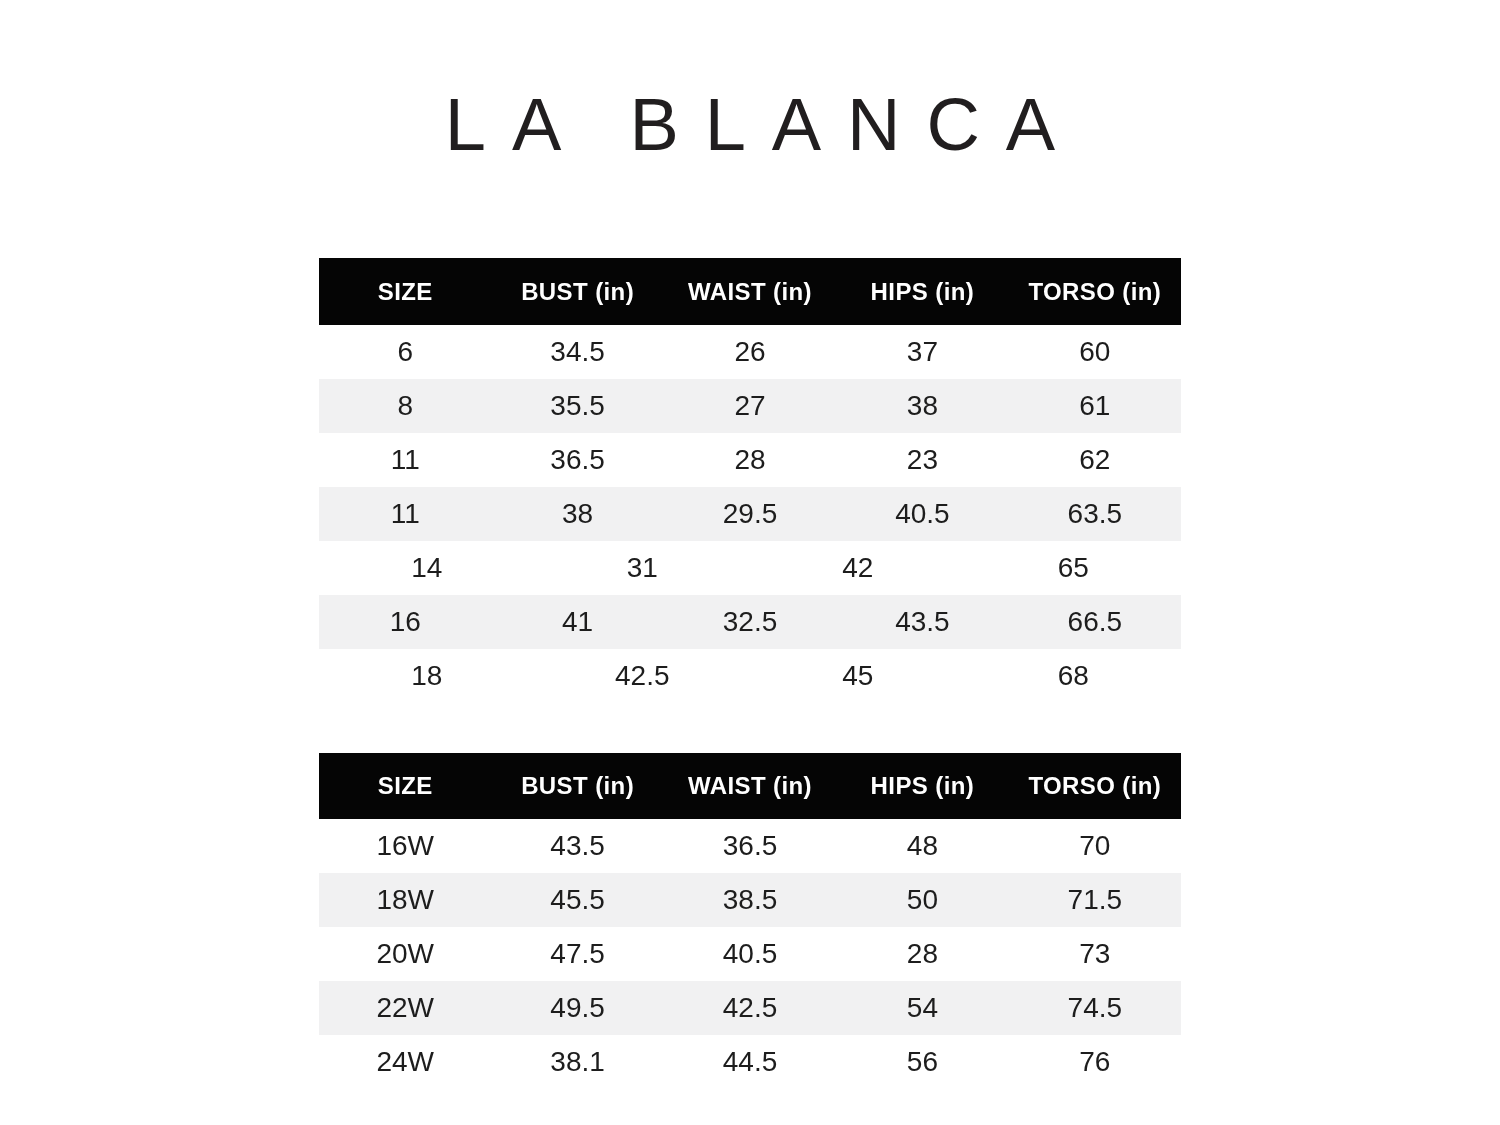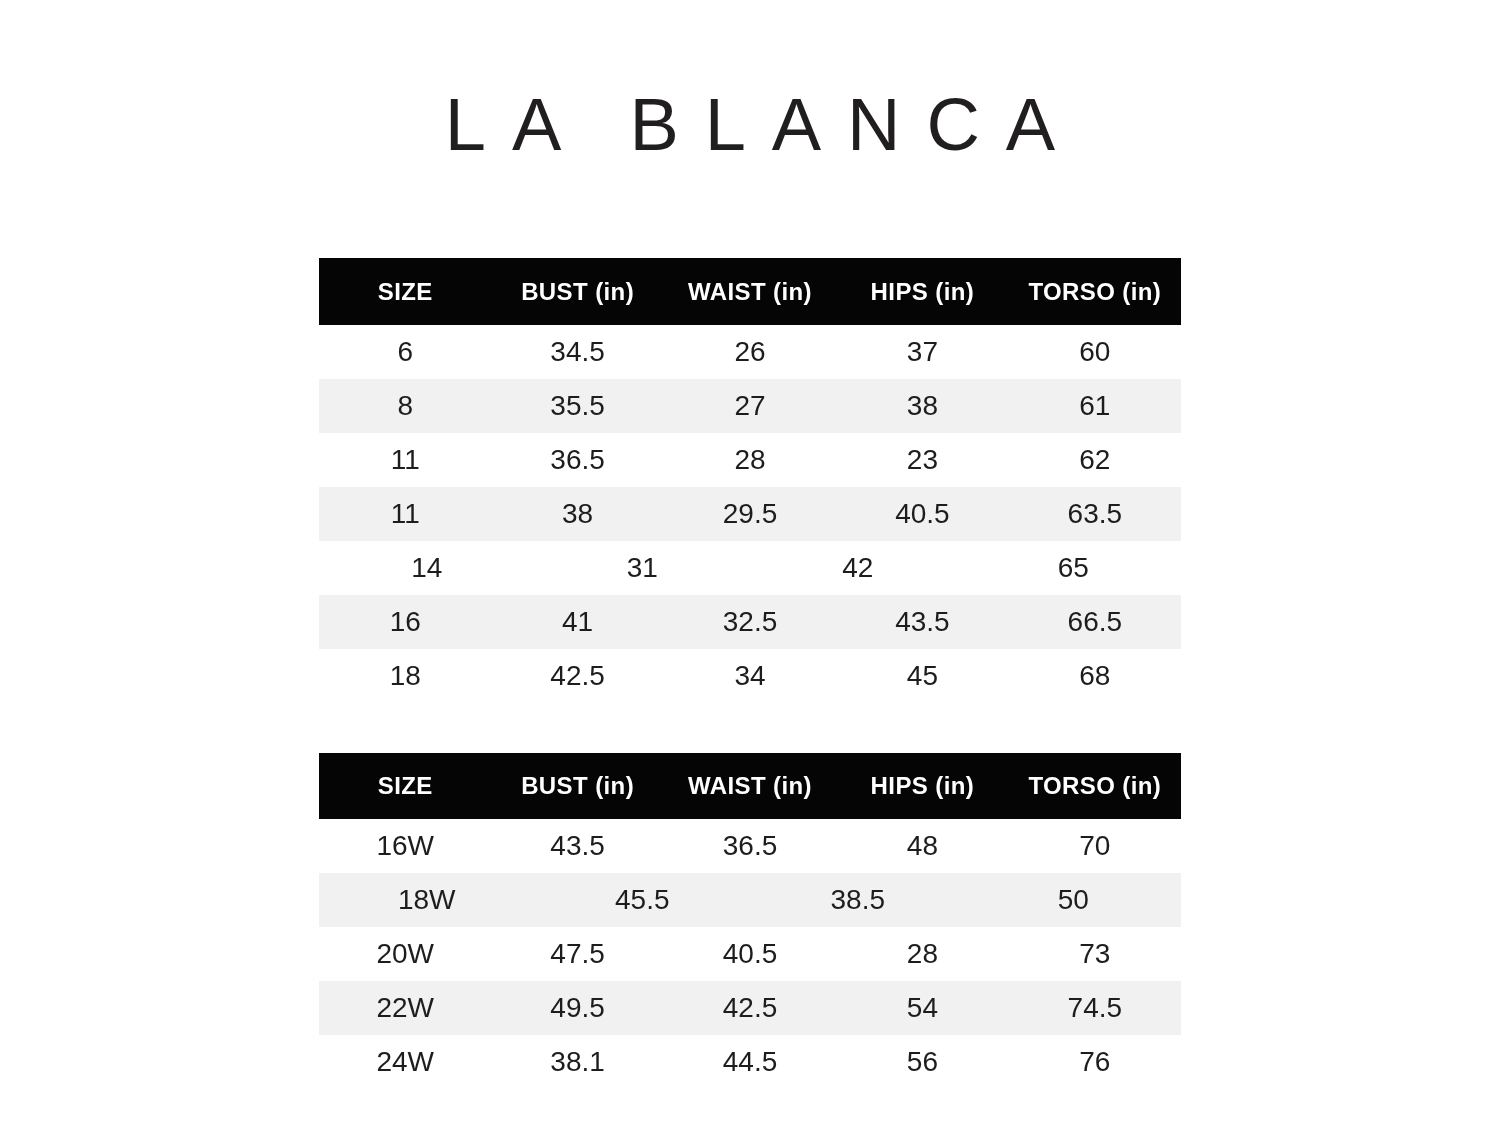--- a/index.html
+++ b/index.html
@@ -99,21 +99,20 @@
         <div class="row">
           <div class="cell">16</div>
           <div class="cell">41</div>
           <div class="cell">32.5</div>
           <div class="cell">43.5</div>
           <div class="cell">66.5</div>
         </div>
         <div class="row">
           <div class="cell">18</div>
           <div class="cell">42.5</div>
-          <div class="cell">34</div>
           <div class="cell">45</div>
           <div class="cell">68</div>
         </div>
       </div>
   </section>
 
   <section class="size-table plus">
     <div class="thead">
         <div class="hcell">SIZE</div>
         <div class="hcell">BUST (in)</div>
@@ -127,20 +126,21 @@
           <div class="cell">43.5</div>
           <div class="cell">36.5</div>
           <div class="cell">48</div>
           <div class="cell">70</div>
         </div>
         <div class="row">
           <div class="cell">18W</div>
           <div class="cell">45.5</div>
           <div class="cell">38.5</div>
           <div class="cell">50</div>
+          <div class="cell">71.5</div>
         </div>
         <div class="row">
           <div class="cell">20W</div>
           <div class="cell">47.5</div>
           <div class="cell">40.5</div>
           <div class="cell">28</div>
           <div class="cell">73</div>
         </div>
         <div class="row">
           <div class="cell">22W</div>

